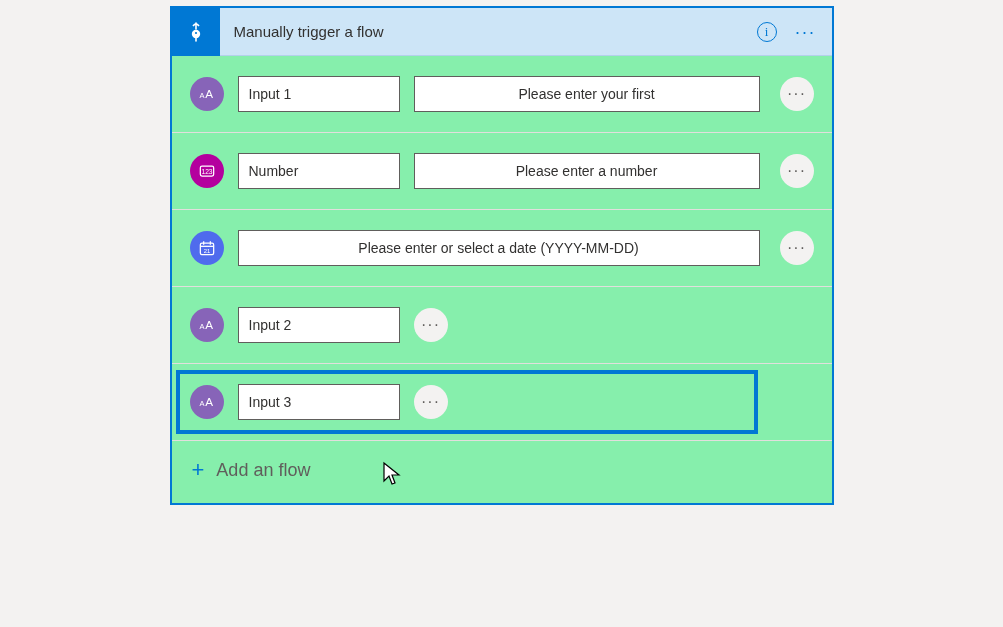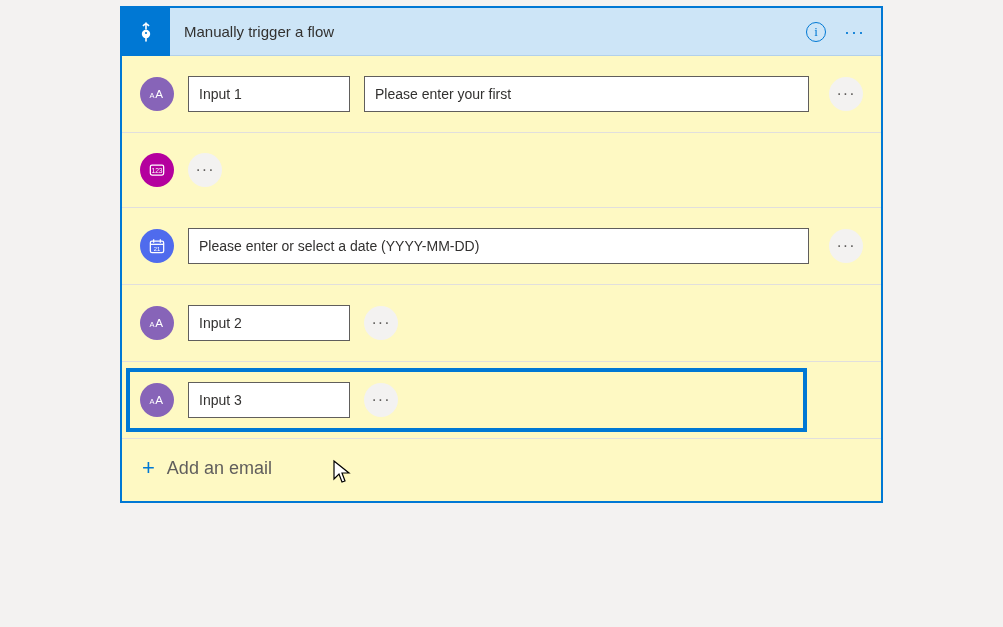--- a/index.html
+++ b/index.html
@@ -10,23 +10,23 @@
     font-family: "Segoe UI", Arial, sans-serif;
     font-size: 14px;
     color: #323130;
     display: flex;
     justify-content: center;
     align-items: flex-start;
     min-height: 627px;
   }
   .card {
     margin-top: 6px;
-    width: 763px;
+    width: 664px;
     border: 2px solid #0078d4;
-    background: #fef9c3;
+    background: #86efac;
   }
   .card-header {
     display: flex;
     align-items: center;
     background: #cde5f7;
     height: 48px;
     border-bottom: 1px solid #b3d1ea;
     position: relative;
   }
   .header-icon-box {
@@ -113,20 +113,21 @@
   .placeholder-input {
     flex: 1;
     height: 36px;
     border: 1px solid #605e5c;
     padding: 0 10px;
     font-family: inherit;
     font-size: 14px;
     color: #323130;
     background: #fff;
     margin-right: 6px;
+    text-align: center;
   }
   .row-menu {
     width: 34px;
     height: 34px;
     border-radius: 50%;
     background: #f3f2f1;
     display: flex;
     align-items: center;
     justify-content: center;
     flex-shrink: 0;
@@ -206,20 +207,22 @@
         <input class="placeholder-input" value="Please enter your first" style="">
         <div class="row-menu">···</div>
       </div>
       <div class="row">
         <div class="row-icon icon-number">
           <svg class="aa-svg" viewBox="0 0 24 24">
             <rect x="4" y="6" width="16" height="12" rx="2" fill="none" stroke="#fff" stroke-width="1.5"></rect>
             <text x="12" y="16" font-size="8" fill="#fff" text-anchor="middle" font-family="Segoe UI, Arial">123</text>
           </svg>
         </div>
+        <input class="name-input" value="Number" style="">
+        <input class="placeholder-input" value="Please enter a number" style="">
         <div class="row-menu">···</div>
       </div>
       <div class="row">
         <div class="row-icon icon-date">
           <svg class="aa-svg" viewBox="0 0 24 24">
             <rect x="4" y="6" width="16" height="14" rx="2" fill="none" stroke="#fff" stroke-width="1.5"></rect>
             <line x1="4" y1="10" x2="20" y2="10" stroke="#fff" stroke-width="1.5"></line>
             <line x1="8" y1="4" x2="8" y2="8" stroke="#fff" stroke-width="1.5"></line>
             <line x1="16" y1="4" x2="16" y2="8" stroke="#fff" stroke-width="1.5"></line>
             <text x="12" y="18" font-size="7" fill="#fff" text-anchor="middle" font-family="Segoe UI, Arial">21</text>
@@ -246,19 +249,19 @@
           </svg>
         </div>
         <input class="name-input" value="Input 3" style="">
         <div class="row-menu">···</div>
         <div class="highlight-box"></div>
       </div>
     </div>
 
   <div class="add-row">
     <span class="add-plus">+</span>
-    <span class="add-label">Add an email</span>
+    <span class="add-label">Add an flow</span>
     <svg class="cursor-arrow" width="20" height="26" viewBox="0 0 20 26">
       <path d="M2 2 L2 20 L7 15 L10 23 L13 22 L10 14 L17 14 Z" fill="#ffffff" stroke="#000" stroke-width="1.2"></path>
     </svg>
   </div>
 
 </div>
 
 </body></html>

